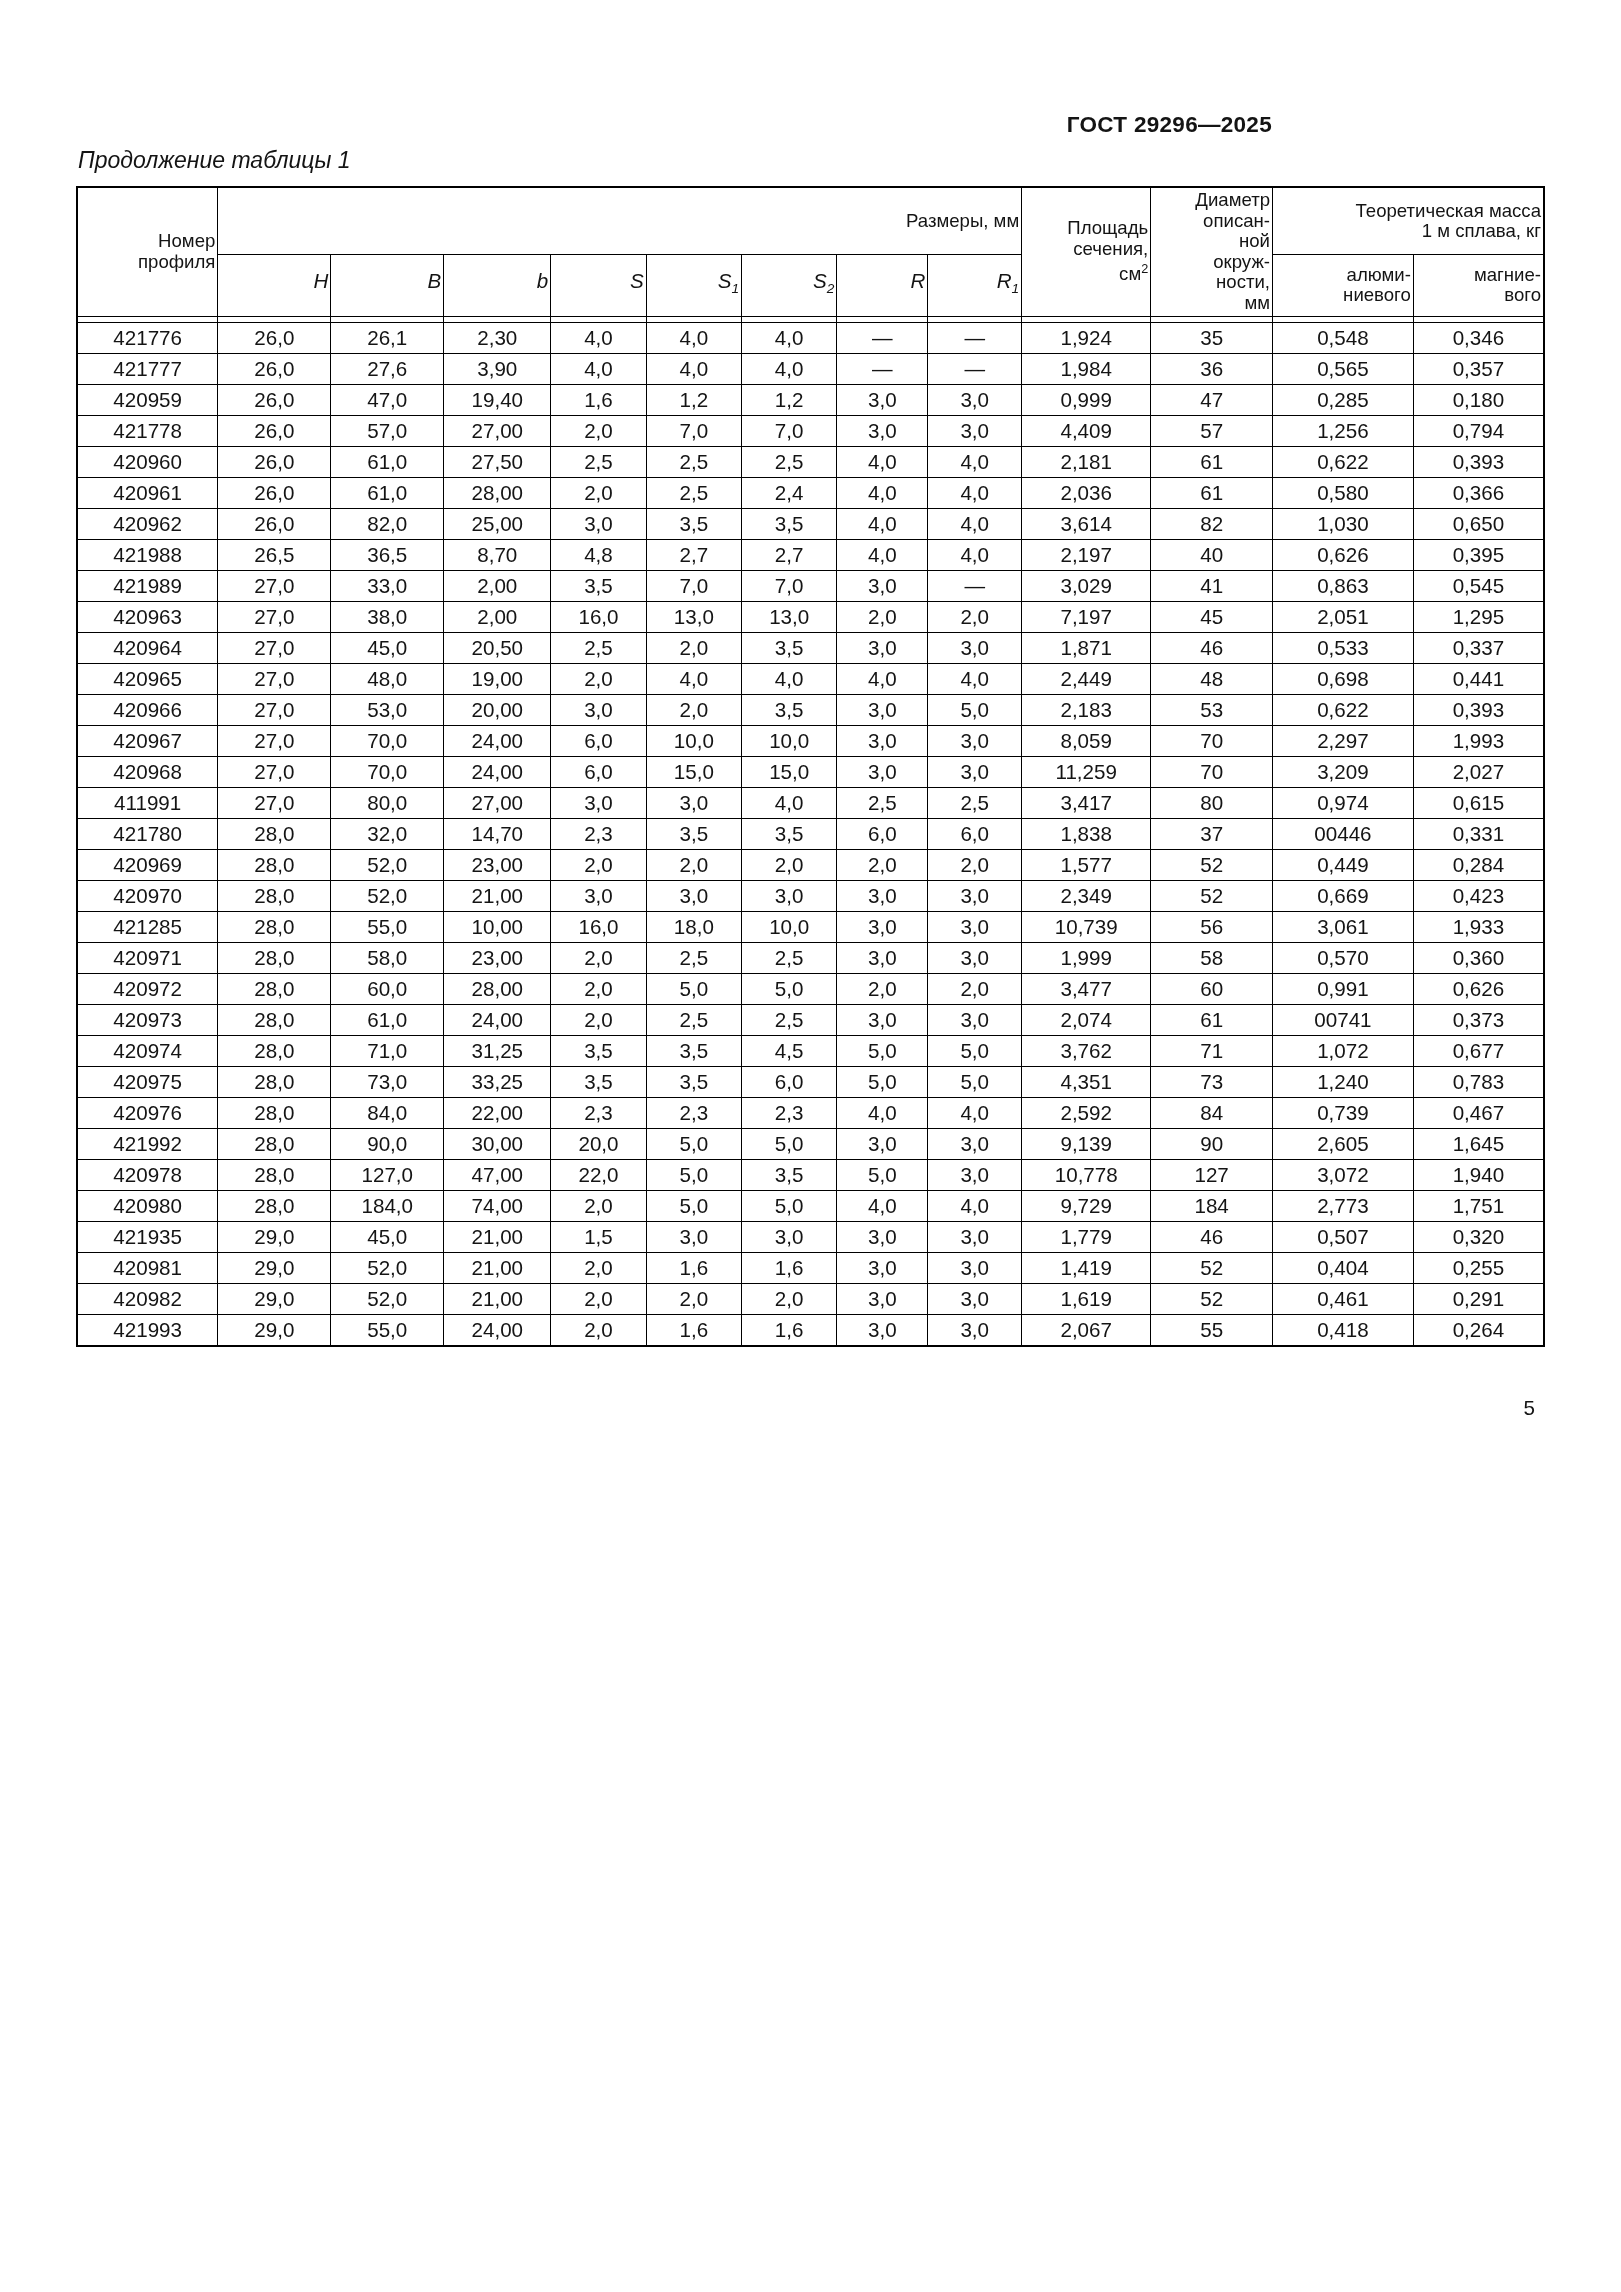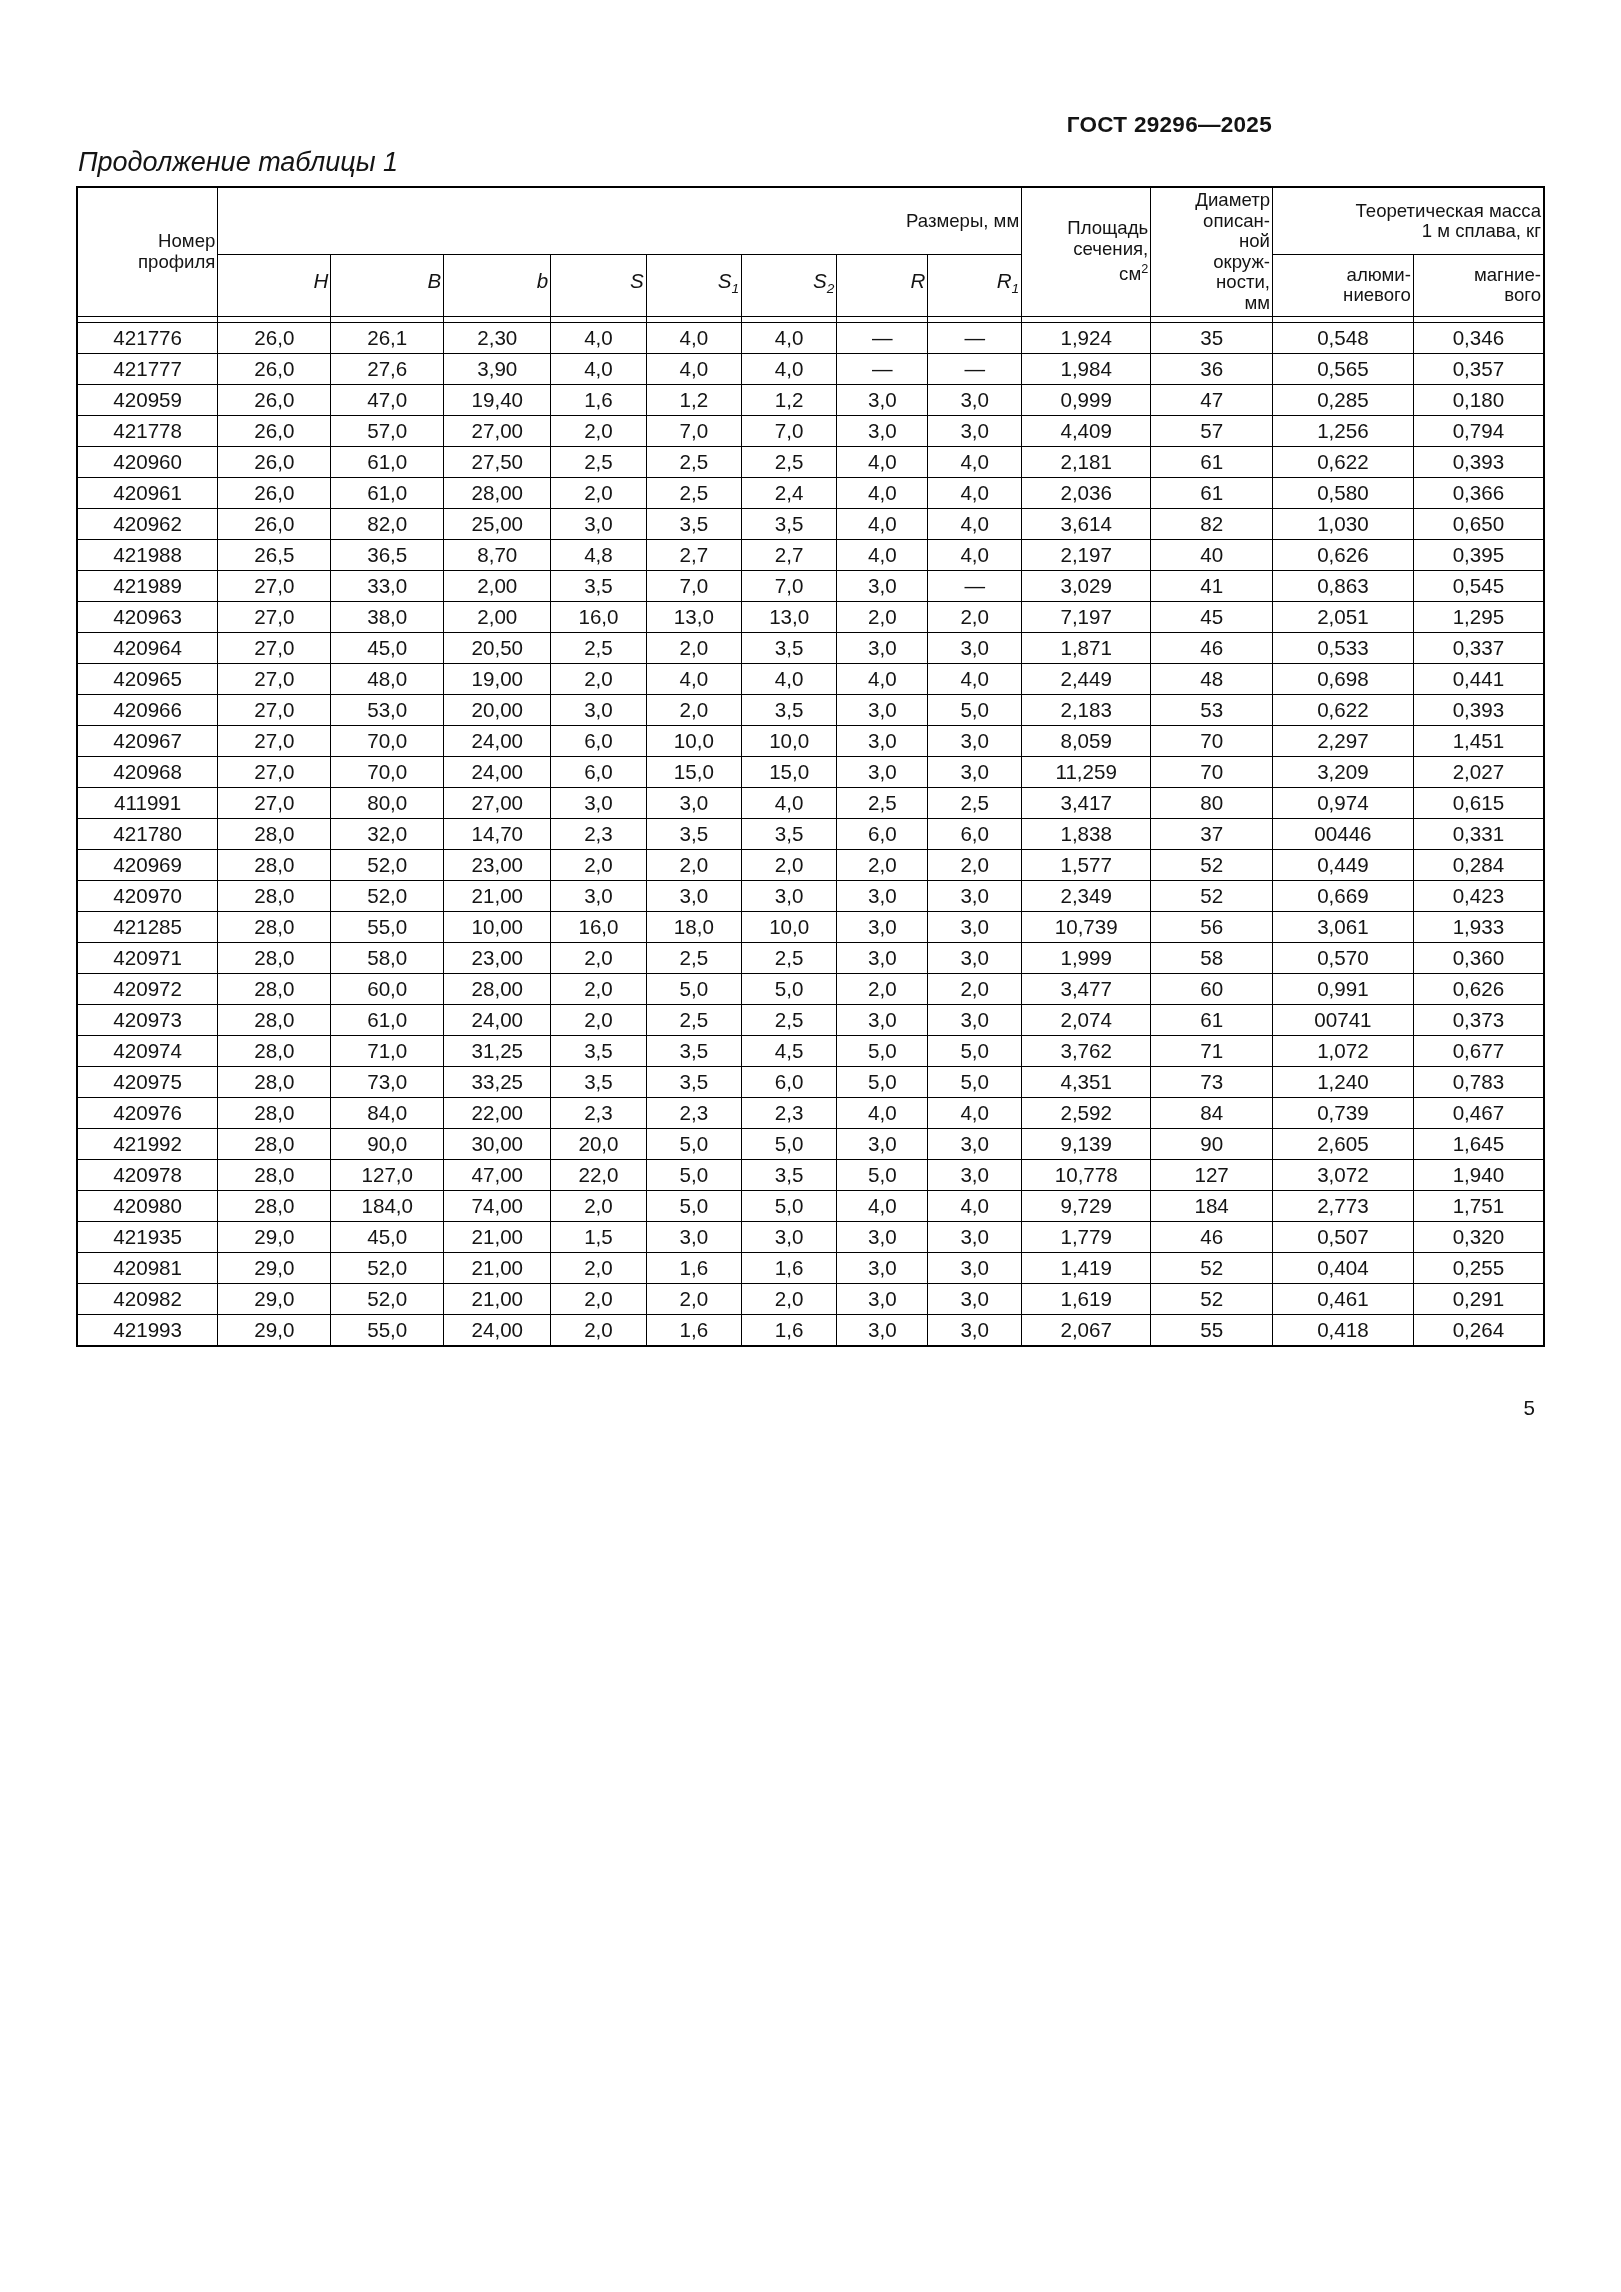--- a/index.html
+++ b/index.html
@@ -11,21 +11,21 @@
     color: #141414;
   }
   .page { position: relative; width: 1621px; height: 2293px; overflow: hidden; background: #fff; }
 
   .doc-number {
     position: absolute; top: 112px; right: 349px;
     font-size: 22.5px; font-weight: bold; letter-spacing: 0.3px;
   }
   .table-caption {
     position: absolute; top: 147px; left: 78px;
-    font-size: 27px; font-style: italic;
+    font-size: 23px; font-style: italic;
   }
 
   table.gost-table {
     position: absolute; top: 186px; left: 76px;
     width: 1469px;
     border-collapse: collapse; table-layout: fixed;
     border: 2px solid #000;
   }
   .gost-table th, .gost-table td { border: 1px solid #000; }
 
@@ -343,21 +343,21 @@
     <td>70,0</td>
     <td>24,00</td>
     <td>6,0</td>
     <td>10,0</td>
     <td>10,0</td>
     <td>3,0</td>
     <td>3,0</td>
     <td>8,059</td>
     <td>70</td>
     <td>2,297</td>
-    <td>1,451</td>
+    <td>1,993</td>
   </tr>
 
   <tr>
     <td>420968</td>
     <td>27,0</td>
     <td>70,0</td>
     <td>24,00</td>
     <td>6,0</td>
     <td>15,0</td>
     <td>15,0</td>

